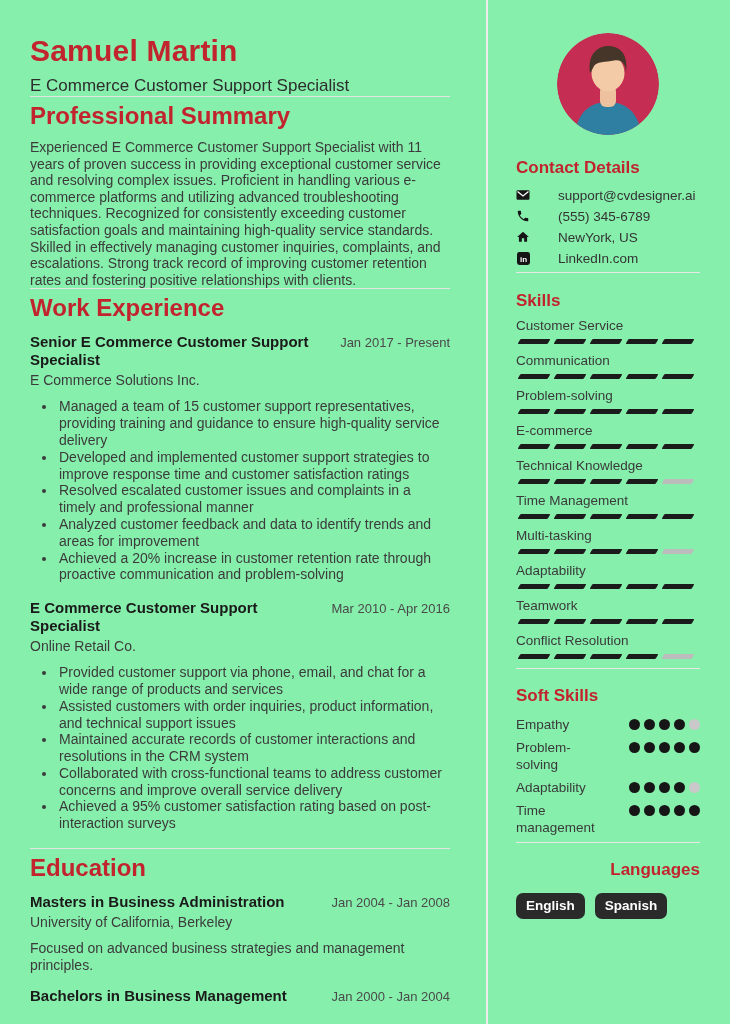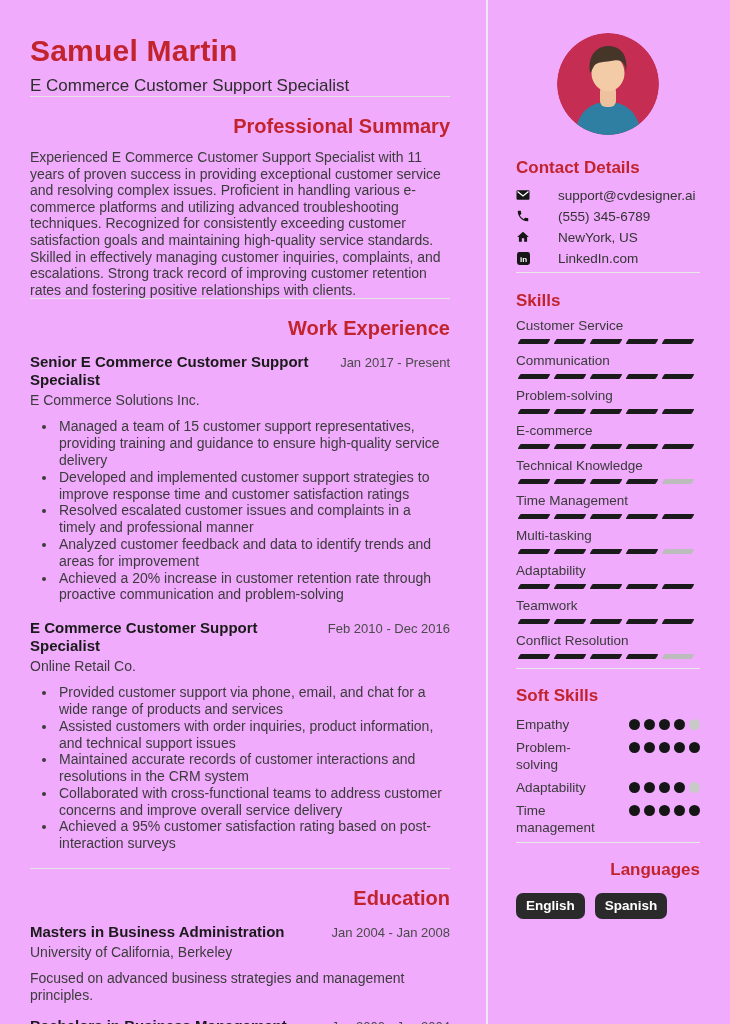--- a/index.html
+++ b/index.html
@@ -15,31 +15,31 @@
     --avatar-bg:#c62d52;
   }
   *{box-sizing:border-box;}
   html,body{margin:0;padding:0;}
   body{
     width:730px;height:1024px;background:#fff;
     font-family:"Liberation Sans","DejaVu Sans",sans-serif;
     color:var(--text);
     -webkit-font-smoothing:antialiased;
   }
-  .page{position:relative;width:730px;height:1024px;display:flex;overflow:hidden;background:#f0abfc;}
+  .page{position:relative;width:730px;height:1024px;display:flex;overflow:hidden;background:#86efac;}
 
   
   .main{width:488px;padding:20px 36px 0 30px;border-right:2px solid #ececec;}
   h1.name{margin:14px 0 0;font-size:30px;line-height:34px;font-weight:700;color:var(--accent);letter-spacing:.2px;}
   .job-hd-title{font-size:17px;color:#2d2d2d;margin-top:7px;line-height:21px;}
   hr.rule{border:none;border-top:1px solid var(--rule);margin:0;}
   .hr-header{margin-top:34px;}
   .hr-summary{margin-top:12px;}
   .hr-work{margin-top:4px;}
-  h2.sec-h{margin:17px 0 0;font-size:20px;line-height:24px;font-weight:700;color:var(--accent);text-align:right;}
+  h2.sec-h{margin:7px 0 0;font-size:24px;line-height:24px;font-weight:700;color:var(--accent);}
   .summary-text{margin:11px 0 0;font-size:14px;line-height:16.6px;color:var(--text);}
 
   .job{margin-top:13px;}
   .entry-head{display:flex;justify-content:space-between;align-items:baseline;}
   .entry-title{margin:0;font-size:15px;line-height:18px;font-weight:700;color:var(--title-dark);}
   .entry-dates{font-size:13px;color:#4a4a4a;white-space:nowrap;padding-left:12px;}
   .entry-sub{font-size:14px;color:var(--text);margin-top:3px;line-height:17px;}
   ul.bullets{margin:9px 0 16px;padding-left:27px;font-size:14px;line-height:16.8px;}
   ul.bullets li{margin:0;padding-left:2px;}
   .edu{margin-top:13px;}
@@ -108,21 +108,21 @@
               <li>Developed and implemented customer support strategies to improve response time and customer satisfaction ratings</li>
               <li>Resolved escalated customer issues and complaints in a timely and professional manner</li>
               <li>Analyzed customer feedback and data to identify trends and areas for improvement</li>
               <li>Achieved a 20% increase in customer retention rate through proactive communication and problem-solving</li>
             </ul>
   </div>
 
   <div class="job">
     <div class="entry-head">
       <h3 class="entry-title">E Commerce Customer Support Specialist</h3>
-      <span class="entry-dates">Feb 2010 - Dec 2016</span>
+      <span class="entry-dates">Mar 2010 - Apr 2016</span>
     </div>
     <div class="entry-sub">Online Retail Co.</div>
     <ul class="bullets">
               <li>Provided customer support via phone, email, and chat for a wide range of products and services</li>
               <li>Assisted customers with order inquiries, product information, and technical support issues</li>
               <li>Maintained accurate records of customer interactions and resolutions in the CRM system</li>
               <li>Collaborated with cross-functional teams to address customer concerns and improve overall service delivery</li>
               <li>Achieved a 95% customer satisfaction rating based on post-interaction surveys</li>
             </ul>
   </div>

